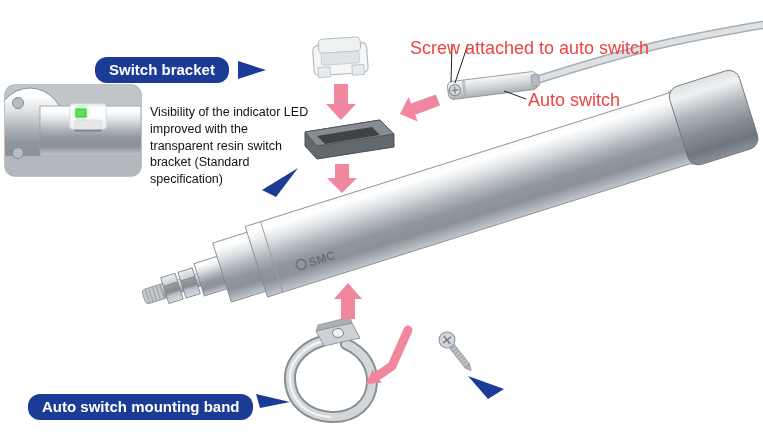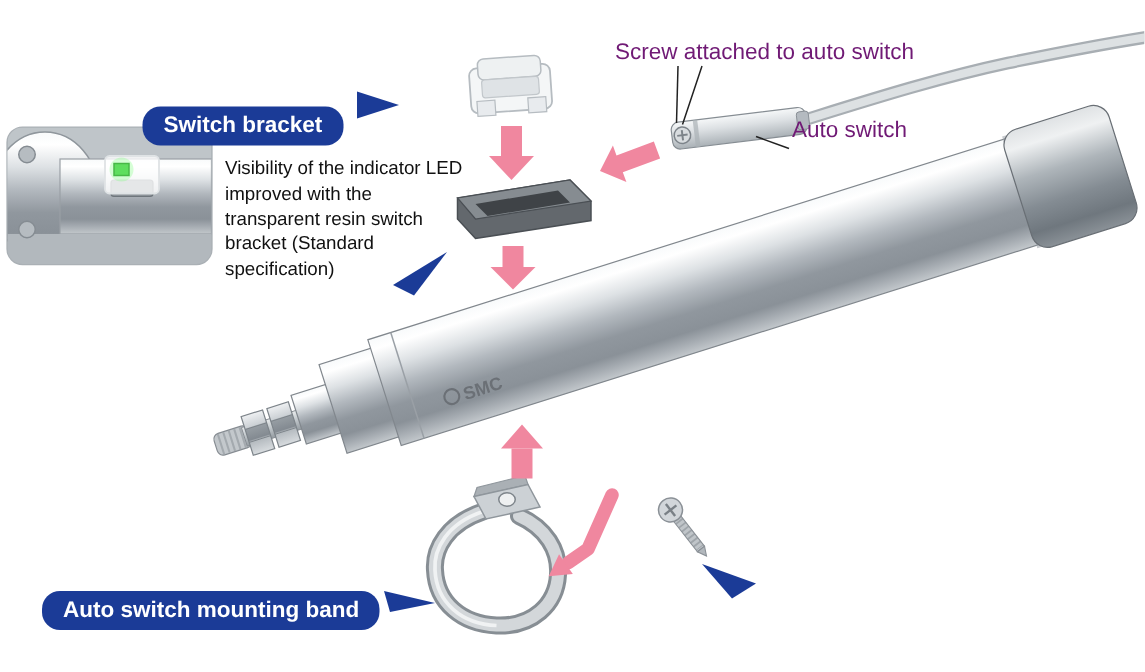--- a/index.html
+++ b/index.html
@@ -1,20 +1,20 @@
 <!DOCTYPE html>
 <html><head>
 <meta charset="utf-8">
 <style>
   html,body{margin:0;padding:0;}
   body{width:763px;height:448px;background:#ffffff;font-family:"Liberation Sans","DejaVu Sans",sans-serif;overflow:hidden;}
   .stage{position:relative;width:763px;height:448px;background:#ffffff;}
   svg.diagram{position:absolute;left:0;top:0;z-index:1;}
   .pill{position:absolute;z-index:3;background:#1b3b97;color:#ffffff;font-weight:bold;font-size:15px;line-height:18px;padding:4px 14px;border-radius:12px;white-space:nowrap;}
-  .callout{position:absolute;z-index:3;color:#701a75;font-size:15px;white-space:nowrap;}
+  .callout{position:absolute;z-index:3;color:#ef4444;font-size:18px;white-space:nowrap;margin-top:12px;}
   .note{position:absolute;z-index:3;color:#111111;font-size:12.5px;line-height:16.8px;width:162px;margin-top:12px;}
 </style>
 </head>
 <body>
 
 <div class="stage">
 
   <svg class="diagram" width="763" height="448" viewBox="0 0 763 448">
     <defs>
       <linearGradient id="metalG" x1="0" y1="0" x2="0" y2="1">
@@ -175,20 +175,20 @@
     </g>
 
     <g fill="#1b3b97">
       <polygon points="238,61 266,70 238,79"></polygon>
       <polygon points="298,168 262,190 276,197"></polygon>
       <polygon points="290,402 256,394 260,408"></polygon>
       <polygon points="468,376 488,399 504,389"></polygon>
     </g>
   </svg>
 
-  <div class="pill" style="left:95px;top:71px">Switch bracket</div>
+  <div class="pill" style="left:95px;top:57px">Switch bracket</div>
   <div class="pill" style="left:28px;top:394px">Auto switch mounting band</div>
 
   <div class="callout" style="left:410px;top:26px">Screw attached to auto switch</div>
   <div class="callout" style="left:528px;top:78px">Auto switch</div>
 
   <div class="note" style="left:150px;top:92px">Visibility of the indicator LED improved with the transparent resin switch bracket (Standard specification)</div>
 </div>
 
 </body></html>

